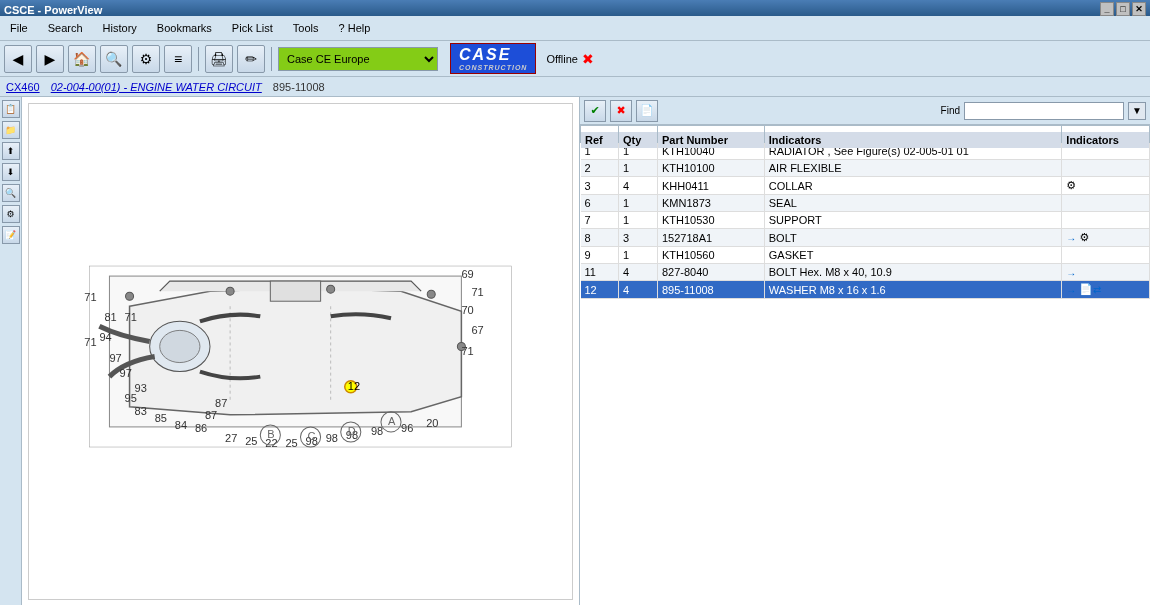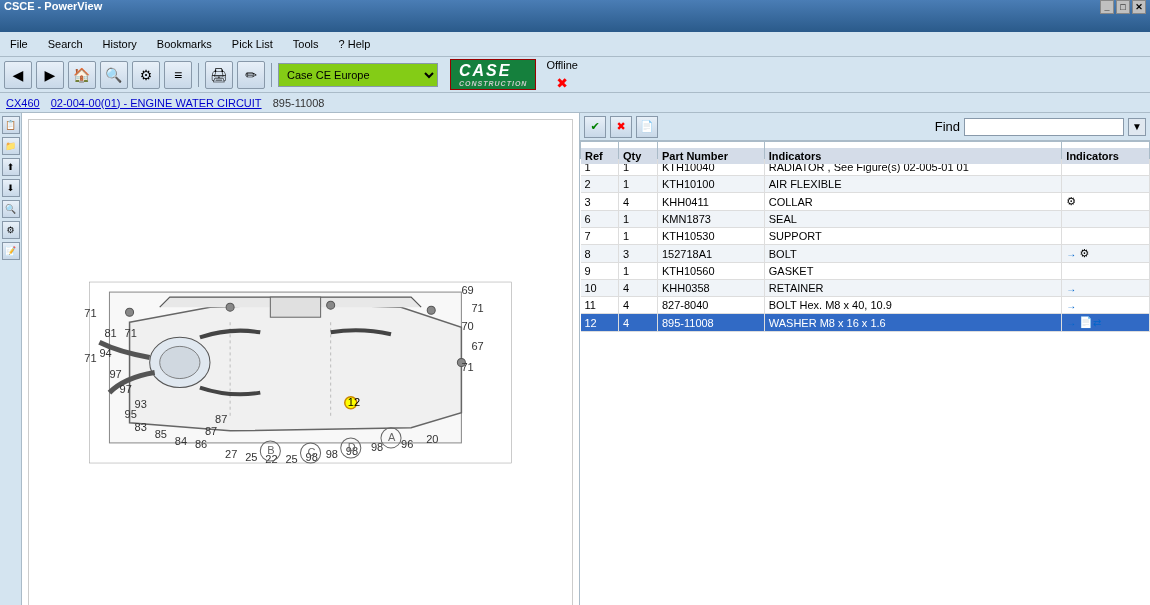--- a/index.html
+++ b/index.html
@@ -1,23 +1,23 @@
 <!DOCTYPE html>
 <html><head>
   <meta charset="utf-8">
   <style>
     * { box-sizing: border-box; margin: 0; padding: 0; font-family: 'Tahoma', 'Arial', sans-serif; font-size: 11px; }
     body { background: #d4e4f0; width: 1150px; height: 605px; overflow: hidden; }
     
     
     .title-bar {
       background: linear-gradient(to bottom, #4a7db5, #2a5a8a);
-      height: 32px;
-      display: flex;
-      align-items: flex-start;
+      height: 16px;
+      display: flex;
+      align-items: flex-end;
       justify-content: space-between;
       padding: 0 4px;
       color: white;
       font-size: 11px;
       font-weight: bold;
     }
     .title-bar-buttons { display: flex; gap: 2px; }
     .title-btn {
       width: 14px; height: 14px;
       background: #c0c0c0;
@@ -58,35 +58,34 @@
     }
     .tb-separator { width: 1px; height: 24px; background: #8899aa; margin: 0 2px; }
     .tb-dropdown {
       width: 160px; height: 24px;
       border: 1px solid #8899aa;
       background: #84cc16;
       padding: 0 4px;
       font-size: 11px;
     }
     .case-logo {
-      background: #15803d;
+      background: #1d4ed8;
       color: white;
       font-size: 16px;
       font-weight: 900;
       padding: 2px 8px;
       letter-spacing: 2px;
       font-style: italic;
       border: 1px solid #990000;
     }
     .case-sub { font-size: 7px; color: #ccc; display: block; letter-spacing: 1px; }
     .offline-btn {
       display: flex; align-items: center; gap: 4px;
       padding: 2px 6px;
       font-size: 11px;
-      flex-direction: column;
     }
 
     
     .breadcrumb {
       background: #d4e4f0;
       height: 20px;
       display: flex;
       align-items: center;
       padding: 0 6px;
       gap: 4px;
@@ -157,21 +156,21 @@
       gap: 4px;
       border-bottom: 1px solid #aabbc8;
     }
     .parts-toolbar-btn {
       width: 22px; height: 22px;
       background: linear-gradient(to bottom, #e8f0f8, #c8d8e8);
       border: 1px solid #8899aa;
       display: flex; align-items: center; justify-content: center;
       cursor: pointer; font-size: 11px;
     }
-    .find-label { font-size: 13px; margin-left: auto; }
+    .find-label { font-size: 10px; margin-left: auto; }
     .find-input {
       width: 160px; height: 18px;
       border: 1px solid #8899aa;
       background: white;
       padding: 0 2px;
     }
     .filter-btn {
       width: 18px; height: 18px;
       background: #e0e8f0;
       border: 1px solid #8899aa;
@@ -264,21 +263,21 @@
   </div>
   <div class="offline-btn">
     <span>Offline</span>
     <span style="color:red; font-size:14px;">✖</span>
   </div>
 </div>
 
 <div class="breadcrumb">
   <a href="#" style="color:#0000cc; text-decoration:underline;">CX460</a>
   <span>&nbsp;</span>
-  <a href="#" style="color:#0000cc; text-decoration:underline;">02-004-00(01) - ENGINE WATER CIRCUIT</a>
+  <a href="#" style="color:#0000cc; text-decoration:underline;font-style:italic;">02-004-00(01) - ENGINE WATER CIRCUIT</a>
   <span>&nbsp;</span>
   <span>895-11008</span>
 </div>
 
 <div class="main-content">
 
   <div class="left-panel">
     <div class="left-panel-main">
 
       <div class="side-toolbar">
@@ -438,27 +437,20 @@
       <td><span class="indicator-arrow">→</span> <span class="indicator-icon">⚙</span> </td>
     </tr>
             <tr>
       <td>9</td>
       <td>1</td>
       <td>KTH10560</td>
       <td>GASKET</td>
       <td></td>
     </tr>
             <tr>
-      <td>10</td>
-      <td>4</td>
-      <td>KHH0358</td>
-      <td>RETAINER</td>
-      <td><span class="indicator-arrow">→</span> </td>
-    </tr>
-            <tr>
       <td>11</td>
       <td>4</td>
       <td>827-8040</td>
       <td>BOLT Hex. M8 x 40, 10.9</td>
       <td><span class="indicator-arrow">→</span> </td>
     </tr>
             <tr class="selected">
       <td>12</td>
       <td>4</td>
       <td>895-11008</td>

